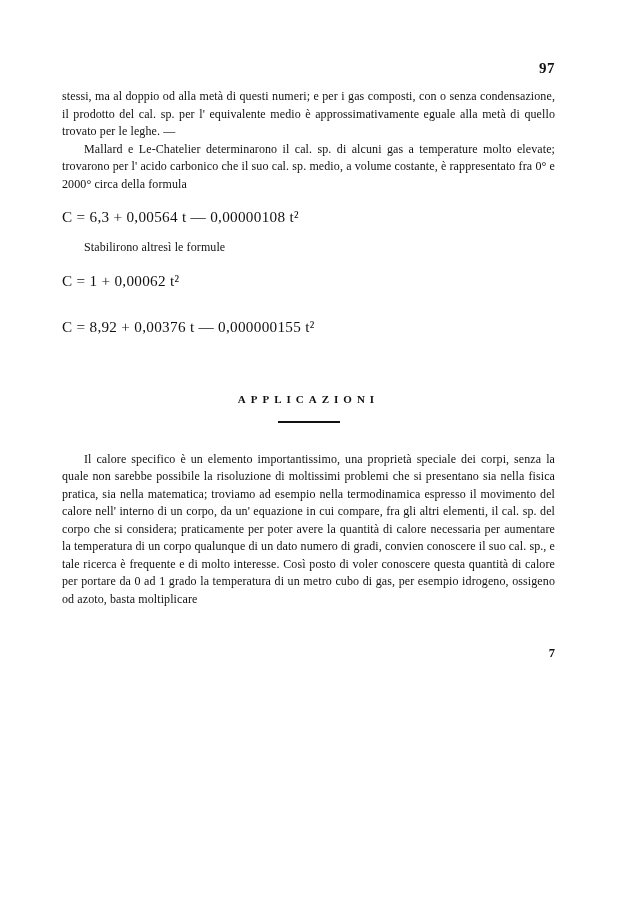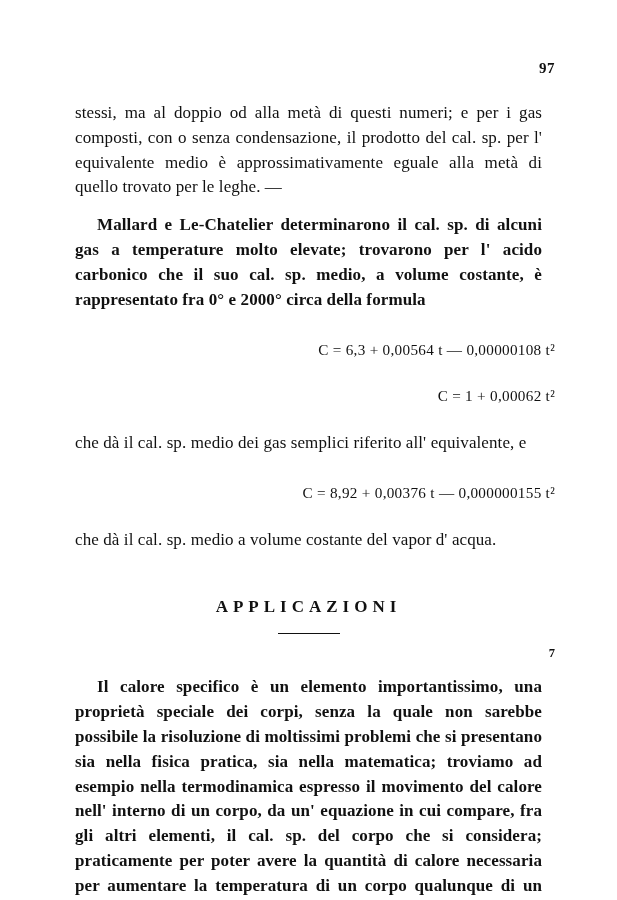--- a/index.html
+++ b/index.html
@@ -30,41 +30,40 @@
     font-weight: bold;
     letter-spacing: 0.5px;
   }
   .body-block {
     position: absolute;
     left: 62px;
     right: 62px;
     top: 88px;
   }
   p.para {
-    margin: 13px;
-    font-size: 17px;
+    margin: 0;
+    font-size: 12px;
     line-height: 1.46;
     text-align: justify;
     text-justify: inter-word;
     letter-spacing: 0.1px;
   }
   p.para.indent {
     text-indent: 22px;
-    font-weight: bold;
   }
   .formula {
-    text-align: right;
+    text-align: left;
     font-size: 15.2px;
     line-height: 1.46;
     margin: 6px 0 4px 0;
     letter-spacing: 0.3px;
   }
   .section-title {
     text-align: center;
-    font-size: 17px;
+    font-size: 11px;
     font-weight: bold;
     letter-spacing: 5px;
     margin-top: 44px;
     margin-bottom: 0;
   }
   .rule {
     width: 62px;
     height: 1.6px;
     background: #111111;
     margin: 16px auto 0 auto;
@@ -90,32 +89,31 @@
 
     <p class="para">stessi, ma al doppio od alla metà di questi numeri; e per i gas composti, con o senza condensazione, il prodotto del cal. sp. per l' equivalente medio è approssimativamente eguale alla metà di quello trovato per le leghe. —</p>
 
     <p class="para indent">Mallard e Le-Chatelier determinarono il cal. sp. di alcuni gas a temperature molto elevate; trovarono per l' acido carbonico che il suo cal. sp. medio, a volume costante, è rappresentato fra 0° e 2000° circa della formula</p>
 
     <div class="gap-small"></div>
     <div class="formula">C = 6,3 + 0,00564 t — 0,00000108 t²</div>
     <div class="gap-small"></div>
 
 
+    <p class="para indent">Stabilirono altresì le formule</p>
 
     <div class="gap-small"></div>
     <div class="formula">C = 1 + 0,00062 t²</div>
     <div class="gap-small"></div>
 
-    <p class="para">che dà il cal. sp. medio dei gas semplici riferito all' equivalente, e</p>
 
     <div class="gap-small"></div>
     <div class="formula">C = 8,92 + 0,00376 t — 0,000000155 t²</div>
     <div class="gap-small"></div>
 
-    <p class="para">che dà il cal. sp. medio a volume costante del vapor d' acqua.</p>
 
     <h2 class="section-title">APPLICAZIONI</h2>
     <div class="rule"></div>
 
     <div class="gap-big"></div>
 
     <p class="para indent">Il calore specifico è un elemento importantissimo, una proprietà speciale dei corpi, senza la quale non sarebbe possibile la risoluzione di moltissimi problemi che si presentano sia nella fisica pratica, sia nella matematica; troviamo ad esempio nella termodinamica espresso il movimento del calore nell' interno di un corpo, da un' equazione in cui compare, fra gli altri elementi, il cal. sp. del corpo che si considera; praticamente per poter avere la quantità di calore necessaria per aumentare la temperatura di un corpo qualunque di un dato numero di gradi, convien conoscere il suo cal. sp., e tale ricerca è frequente e di molto interesse. Così posto di voler conoscere questa quantità di calore per portare da 0 ad 1 grado la temperatura di un metro cubo di gas, per esempio idrogeno, ossigeno od azoto, basta moltiplicare</p>
 
   </div>
 

